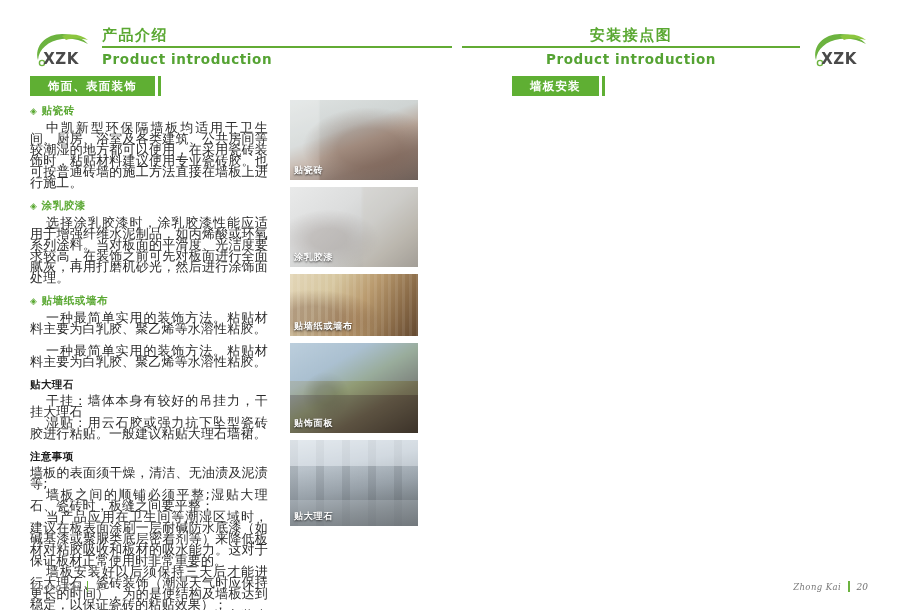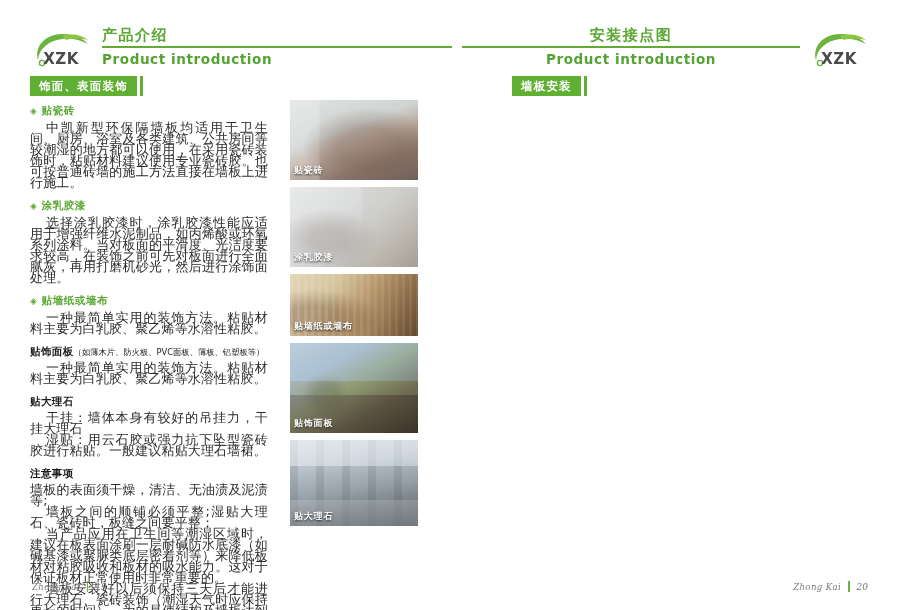--- a/index.html
+++ b/index.html
@@ -52,21 +52,21 @@
     letter-spacing:.6px; line-height:17px;
   }
 
   
   .tag {
     position:absolute; height:20px;
     background:#5faf33;
     color:#fff; font-size:11.5px; font-weight:bold;
     letter-spacing:1.2px;
     display:flex; align-items:center;
-    padding:0 9px;
+    padding:0 18px;
   }
   .tag::after {
     content:""; position:absolute; right:-6px; top:0;
     width:3px; height:20px; background:#5faf33;
   }
 
   
   .txtcol { position:absolute; left:30px; top:104px; width:238px; }
   .h-green {
     color:#5aa832; font-weight:bold; font-size:10.5px;
@@ -186,23 +186,20 @@
 
       <div class="blk">
         <div class="h-green">
           <span class="dia">◈</span>
           <span>贴墙纸或墙布</span>
         </div>
         <p class="body ind">一种最简单实用的装饰方法。粘贴材料主要为白乳胶、聚乙烯等水溶性粘胶。</p>
       </div>
 
       <div class="blk">
-        <div class="h-black">
-          <span>贴饰面板</span><span class="sub">（如薄木片、防火板、PVC面板、薄板、铝塑板等）</span>
-        </div>
         <p class="body ind">一种最简单实用的装饰方法。粘贴材料主要为白乳胶、聚乙烯等水溶性粘胶。</p>
       </div>
 
       <div class="blk">
         <div class="h-black">
           <span>贴大理石</span>
         </div>
         <p class="body ind">干挂：墙体本身有较好的吊挂力，干挂大理石</p>
         <p class="body ind">湿贴：用云石胶或强力抗下坠型瓷砖胶进行粘贴。一般建议粘贴大理石墙裙。</p>
       </div>

